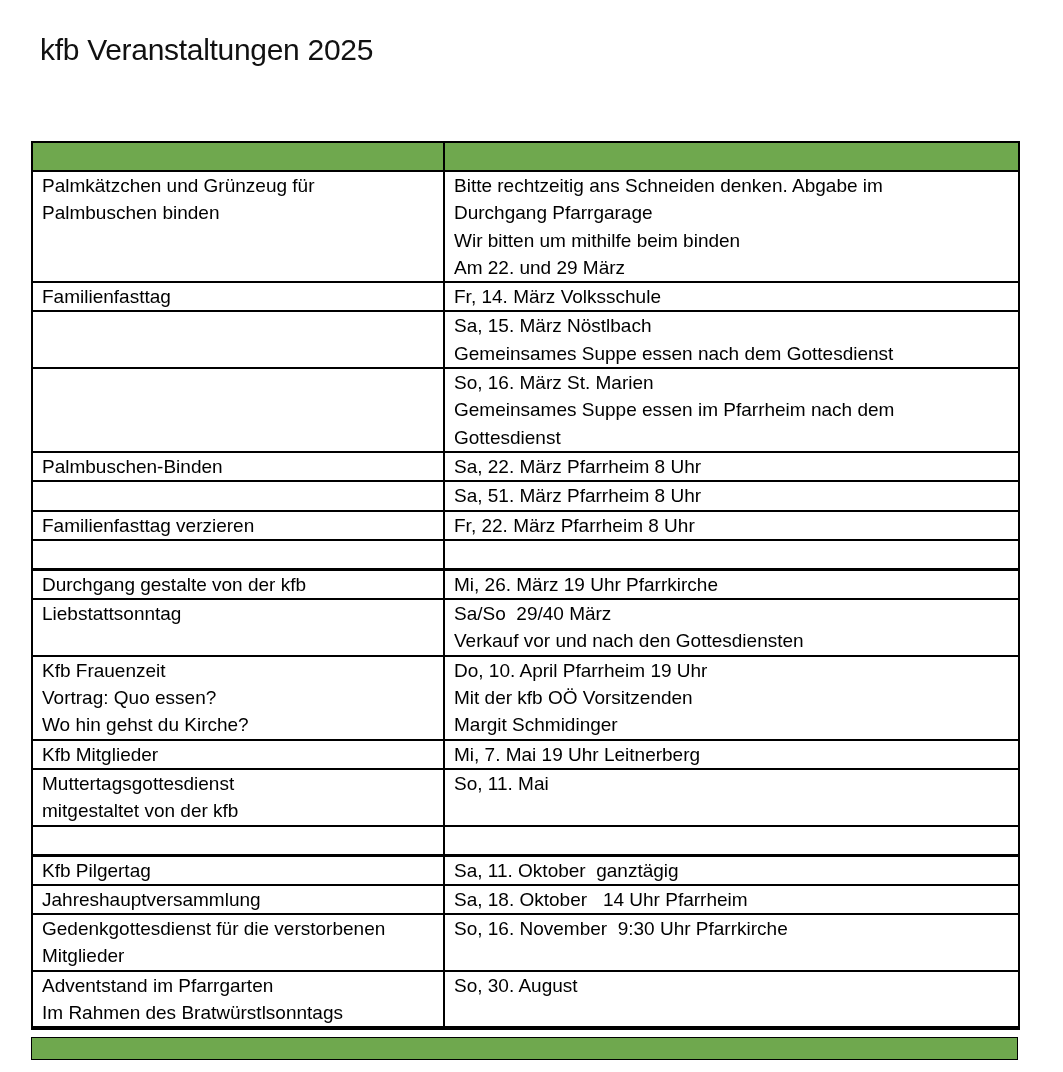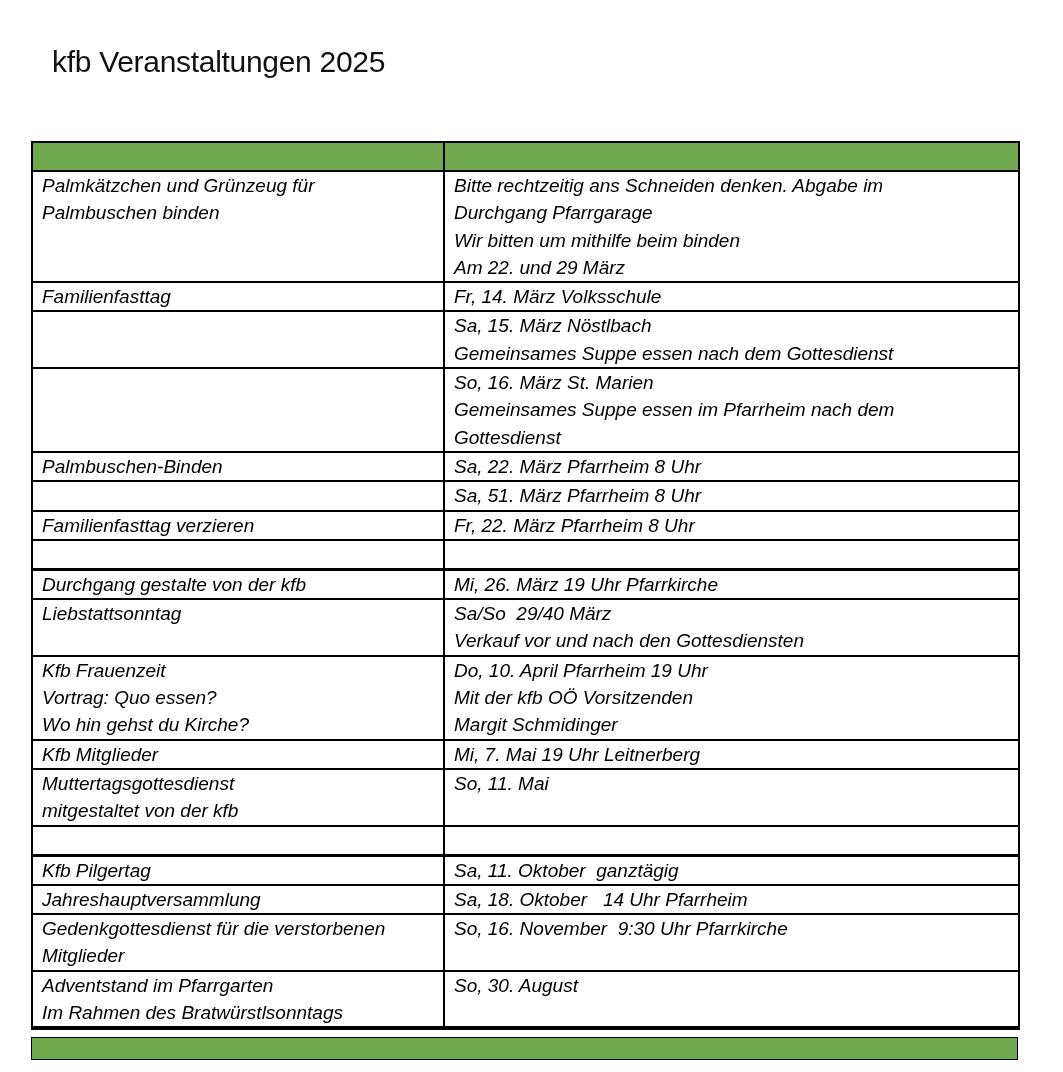--- a/index.html
+++ b/index.html
@@ -13,21 +13,21 @@
     height: 1072px;
     background: #ffffff;
     font-family: "Liberation Sans", sans-serif;
     color: #000000;
     overflow: hidden;
   }
   .doc-title {
     position: absolute;
     left: 40px;
     top: 33px;
-    margin: 12px;
+    margin: 0;
     font-size: 30px;
     font-weight: 400;
     letter-spacing: -0.3px;
     color: #111111;
     white-space: nowrap;
   }
   table.events {
     position: absolute;
     left: 31px;
     top: 141px;
@@ -49,21 +49,20 @@
     padding: 0;
   }
   table.events td {
     vertical-align: top;
     font-size: 19px;
     line-height: 27.3px;
     padding: 0 6px 0 9px;
     white-space: pre-wrap;
     height: 27px;
     overflow: hidden;
-    font-style: italic;
   }
   tr.thick-bottom td {
     border-bottom-width: 3px;
   }
   .footer-bar {
     position: absolute;
     left: 31px;
     top: 1037px;
     width: 985px;
     height: 21px;

